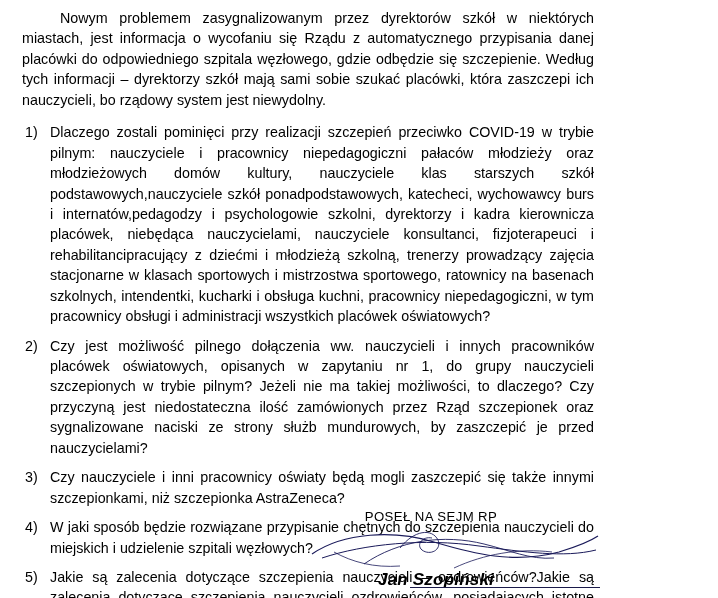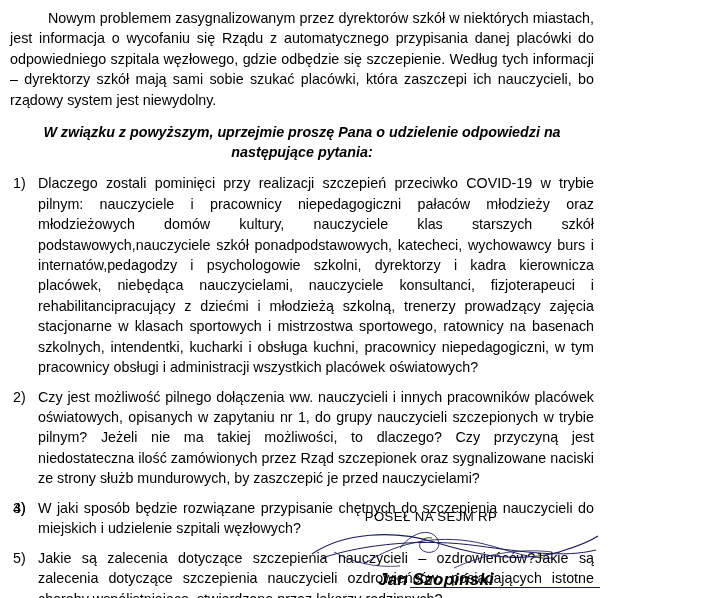--- a/index.html
+++ b/index.html
@@ -12,21 +12,21 @@
     background: #ffffff;
     font-family: "Liberation Sans", sans-serif;
     color: #000000;
     overflow: hidden;
   }
   .page {
     position: relative;
     width: 616px;
     height: 598px;
     box-sizing: border-box;
-    padding: 8px 22px 0 10px;
+    padding: 8px 22px 0 22px;
   }
   .para {
     font-size: 14.3px;
     line-height: 1.43;
     text-align: justify;
     margin: 0 0 12px 0;
     text-indent: 38px;
   }
   .para-emph {
     font-size: 14.3px;
@@ -98,31 +98,30 @@
     background: #1a1a4a;
   }
 </style>
 </head>
 <body>
 
 <div class="page">
 
   <p class="para">Nowym problemem zasygnalizowanym przez dyrektorów szkół w niektórych miastach, jest informacja o wycofaniu się Rządu z automatycznego przypisania danej placówki do odpowiedniego szpitala węzłowego, gdzie odbędzie się szczepienie. Według tych informacji – dyrektorzy szkół mają sami sobie szukać placówki, która zaszczepi ich nauczycieli, bo rządowy system jest niewydolny.</p>
 
-  <p class="para-emph">W związku z powyższym, uprzejmie proszę Pana o udzielenie odpowiedzi na następujące pytania:</p>
 
   <ol class="questions">
     <li>
       <span class="num">1)</span><span>Dlaczego zostali pominięci przy realizacji szczepień przeciwko COVID-19 w trybie pilnym: nauczyciele i pracownicy niepedagogiczni pałaców młodzieży oraz młodzieżowych domów kultury, nauczyciele klas starszych szkół podstawowych,nauczyciele szkół ponadpodstawowych, katecheci, wychowawcy burs i internatów,pedagodzy i psychologowie szkolni, dyrektorzy i kadra kierownicza placówek, niebędąca nauczycielami, nauczyciele konsultanci, fizjoterapeuci i rehabilitancipracujący z dziećmi i młodzieżą szkolną, trenerzy prowadzący zajęcia stacjonarne w klasach sportowych i mistrzostwa sportowego, ratownicy na basenach szkolnych, intendentki, kucharki i obsługa kuchni, pracownicy niepedagogiczni, w tym pracownicy obsługi i administracji wszystkich placówek oświatowych?</span>
     </li>
     <li>
       <span class="num">2)</span><span>Czy jest możliwość pilnego dołączenia ww. nauczycieli i innych pracowników placówek oświatowych, opisanych w zapytaniu nr 1, do grupy nauczycieli szczepionych w trybie pilnym? Jeżeli nie ma takiej możliwości, to dlaczego? Czy przyczyną jest niedostateczna ilość zamówionych przez Rząd szczepionek oraz sygnalizowane naciski ze strony służb mundurowych, by zaszczepić je przed nauczycielami?</span>
     </li>
     <li>
-      <span class="num">3)</span>
+      <span class="num">3)</span><span>Czy nauczyciele i inni pracownicy oświaty będą mogli zaszczepić się także innymi szczepionkami, niż szczepionka AstraZeneca?</span>
     </li>
     <li>
       <span class="num">4)</span><span>W jaki sposób będzie rozwiązane przypisanie chętnych do szczepienia nauczycieli do miejskich i udzielenie szpitali węzłowych?</span>
     </li>
     <li>
       <span class="num">5)</span><span>Jakie są zalecenia dotyczące szczepienia nauczycieli – ozdrowieńców?Jakie są zalecenia dotyczące szczepienia nauczycieli ozdrowieńców, posiadających istotne choroby współistniejące, stwierdzone przez lekarzy rodzinnych?</span>
     </li>
   </ol>
 
   <div class="signature-block">

